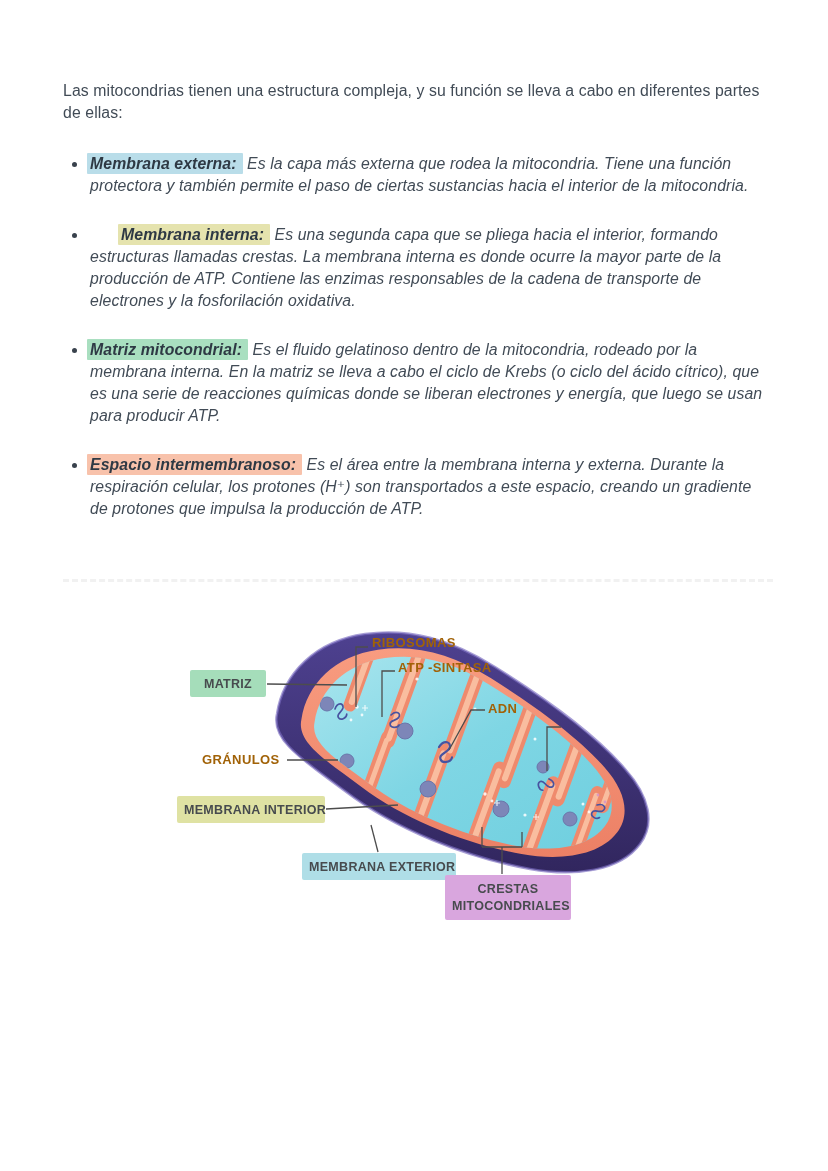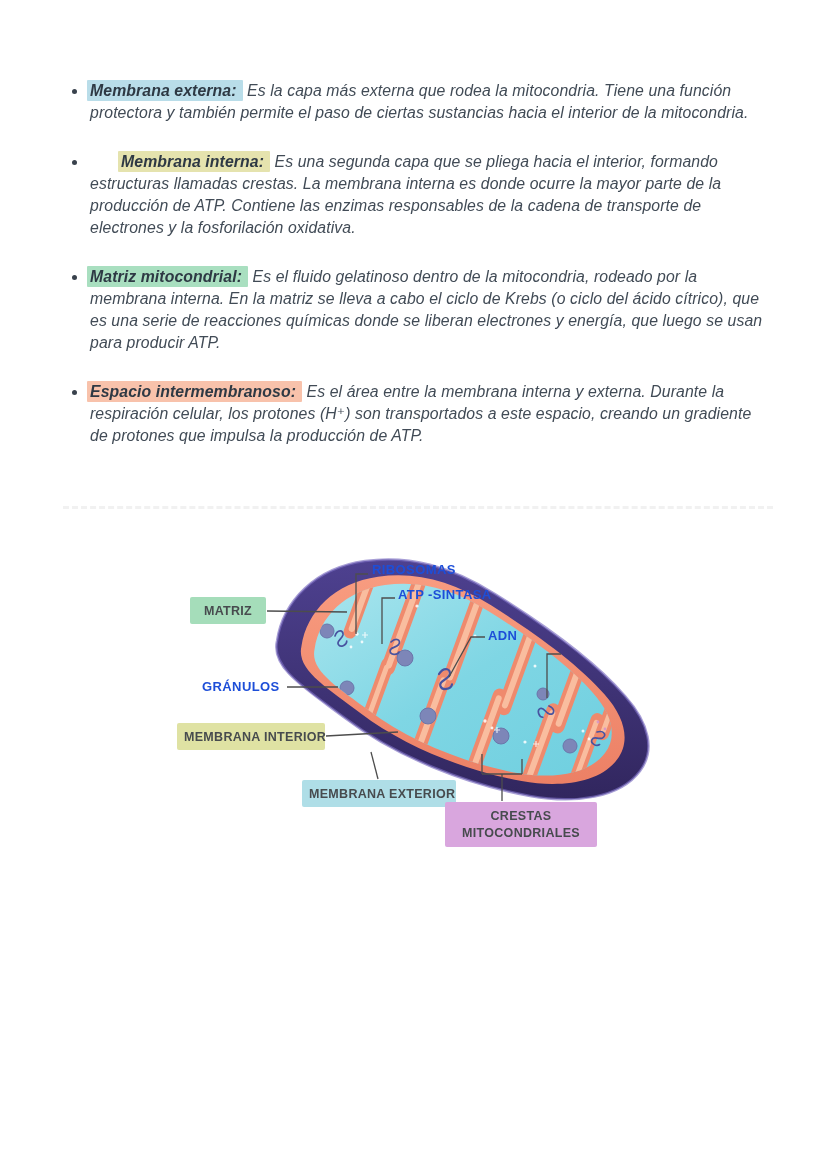--- a/index.html
+++ b/index.html
@@ -29,35 +29,36 @@
     box-decoration-break:clone;-webkit-box-decoration-break:clone;
   }
   .divider{
     margin:59px 0 0 0;width:710px;border-top:3px dashed #f1f1f1;height:0;
   }
   .figure{
     position:relative;margin:37px 0 0 2px;width:710px;height:315px;
   }
   .figure svg{position:absolute;left:0;top:0;}
   .diag-label{
-    position:absolute;font-weight:bold;font-size:13px;color:#1d4ed8;
+    position:absolute;font-weight:bold;font-size:13px;color:#a16207;
     letter-spacing:.4px;white-space:nowrap;z-index:2;
   }
   .diag-box{
     position:absolute;font-weight:bold;font-size:12.5px;color:#474b4e;
     letter-spacing:.3px;text-align:center;border-radius:2px;z-index:2;
     padding:6px 7px 5px 7px;line-height:16px;white-space:nowrap;box-sizing:border-box;
   }
 </style>
 </head>
 <body>
 
 <div class="page">
   <div class="content">
 
+    <p class="intro">Las mitocondrias tienen una estructura compleja, y su función se lleva a cabo en diferentes partes de ellas:</p>
 
     <ul class="points">
       <li>
         <span class="term" style="background: rgb(185, 221, 233);">Membrana externa:</span>
         <span>Es la capa más externa que rodea la mitocondria. Tiene una función protectora y también permite el paso de ciertas sustancias hacia el interior de la mitocondria.</span>
       </li>
       <li>
         <span class="term" style="background: rgb(229, 227, 174); margin-left: 28px;">Membrana interna:</span>
         <span>Es una segunda capa que se pliega hacia el interior, formando estructuras llamadas crestas. La membrana interna es donde ocurre la mayor parte de la producción de ATP. Contiene las enzimas responsables de la cadena de transporte de electrones y la fosforilación oxidativa.</span>
       </li>
@@ -203,20 +204,20 @@
       <div class="diag-label" style="left:423px;top:82px">ADN</div>
       <div class="diag-label" style="left:137px;top:133px">GRÁNULOS</div>
 
       <div class="diag-box" style="left: 125px; top: 51px; width: 76px; background: rgb(165, 221, 186);">MATRIZ</div>
 
 
       <div class="diag-box" style="left: 112px; top: 177px; width: 148px; background: rgb(223, 226, 163);">MEMBRANA INTERIOR</div>
 
       <div class="diag-box" style="left: 237px; top: 234px; width: 154px; background: rgb(175, 222, 231);">MEMBRANA EXTERIOR</div>
 
-      <div class="diag-box" style="left: 380px; top: 256px; width: 152px; line-height: 17px; background: rgb(217, 166, 222);">
+      <div class="diag-box" style="left: 380px; top: 256px; width: 126px; line-height: 17px; background: rgb(217, 166, 222);">
         <div>CRESTAS</div>
         <div>MITOCONDRIALES</div>
       </div>
 
     </div>
   </div>
 </div>
 
 </body></html>

